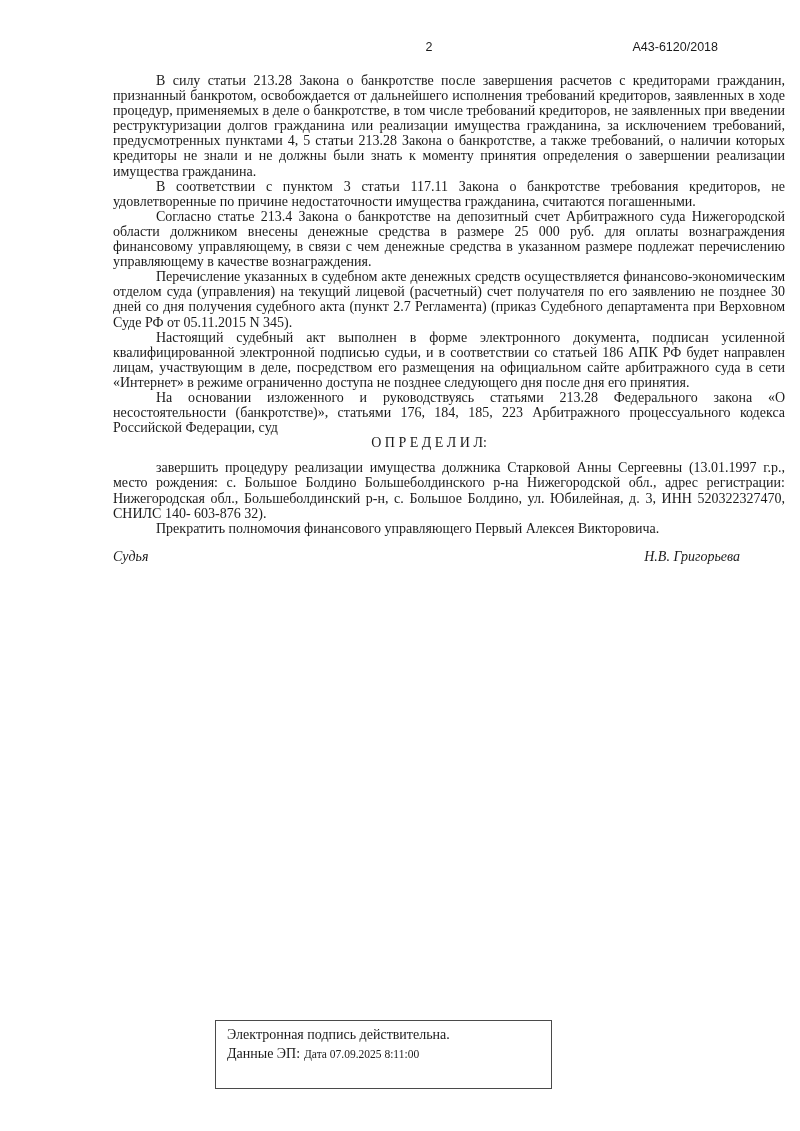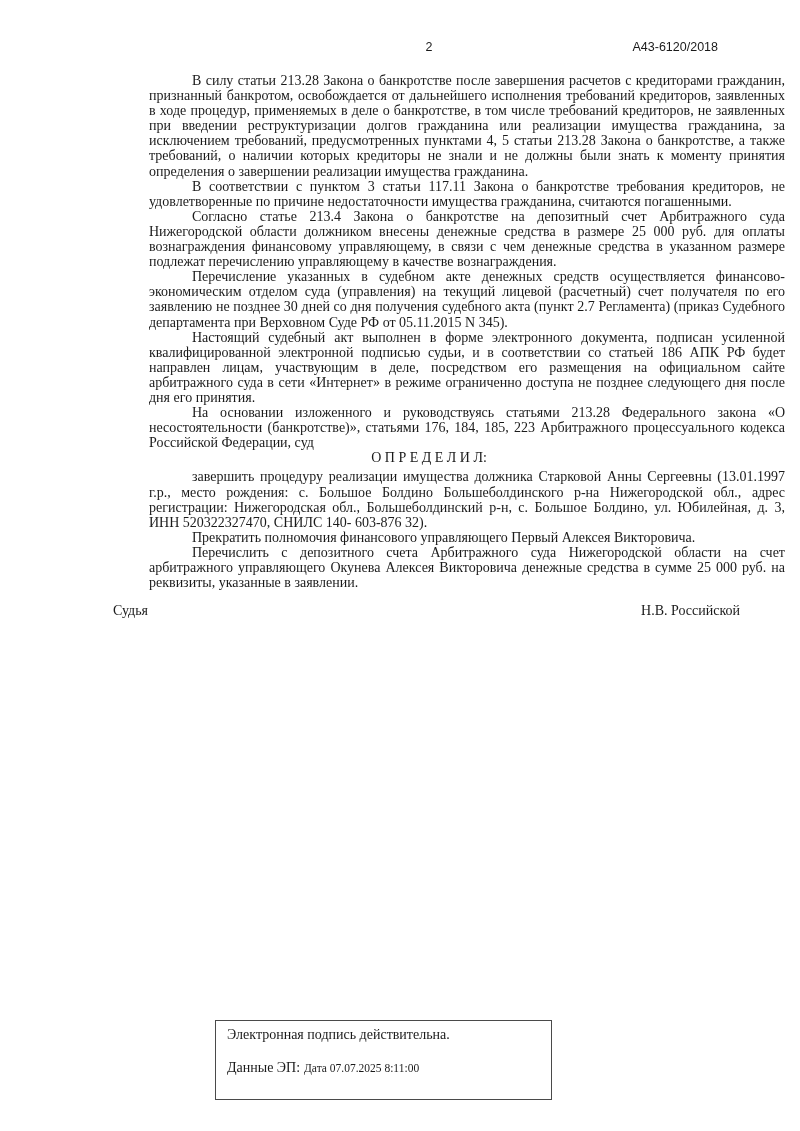--- a/index.html
+++ b/index.html
@@ -34,47 +34,48 @@
   
   .document-body {
     position: absolute;
     left: 113px;
     top: 73px;
     width: 672px;
     font-size: 14px;
     line-height: 15.1px;
     text-align: justify;
   }
-  .document-body p.body-paragraph { text-indent: 43px; margin-left: 36px; }
+  .document-body p.body-paragraph { text-indent: 43px; }
   .resolution-heading {
     text-align: center;
     text-indent: 0;
     margin-right: 40px;
-    margin-bottom: 4px;
+    margin-bottom: 10px;
   }
   .signature-row {
     display: flex;
     justify-content: space-between;
     margin-top: 13px;
     text-align: left;
+    font-style: italic;
   }
   .judge-name { padding-right: 45px; }
   
   .stamp {
     position: absolute;
     left: 215px;
     top: 1020px;
     width: 337px;
-    height: 80px;
+    height: 69px;
     border: 1px solid #4a4a4a;
     padding: 6px 6px 0 11px;
     background: #ffffff;
   }
   .stamp-title { font-size: 14px; line-height: 16px; }
-  .stamp-row { display: flex; margin-top: 17px; }
+  .stamp-row { display: flex; margin-top: 3px; }
   .stamp-label { font-size: 14px; line-height: 16px; width: 77px; flex: 0 0 77px; }
   .stamp-details { font-size: 11.5px; line-height: 17.5px; }
 </style>
 </head>
 <body>
 
 <div class="page">
 
   <header class="page-header">
     <span class="page-number">2</span>
@@ -90,33 +91,32 @@
         <p class="body-paragraph">Перечисление указанных в судебном акте денежных средств осуществляется финансово-экономическим отделом суда (управления) на текущий лицевой (расчетный) счет получателя по его заявлению не позднее 30 дней со дня получения судебного акта (пункт 2.7 Регламента) (приказ Судебного департамента при Верховном Суде РФ от 05.11.2015 N 345).</p>
         <p class="body-paragraph">Настоящий судебный акт выполнен в форме электронного документа, подписан усиленной квалифицированной электронной подписью судьи, и в соответствии со статьей 186 АПК РФ будет направлен лицам, участвующим в деле, посредством его размещения на официальном сайте арбитражного суда в сети «Интернет» в режиме ограниченно доступа не позднее следующего дня после дня его принятия.</p>
         <p class="body-paragraph">На основании изложенного и руководствуясь статьями 213.28 Федерального закона «О несостоятельности (банкротстве)», статьями 176, 184, 185, 223 Арбитражного процессуального кодекса Российской Федерации, суд</p>
       </div>
 
     <p class="resolution-heading">О П Р Е Д Е Л И Л:</p>
 
     <div id="paragraphs-after">
         <p class="body-paragraph">завершить процедуру реализации имущества должника Старковой Анны Сергеевны (13.01.1997 г.р., место рождения: с. Большое Болдино Большеболдинского р-на Нижегородской обл., адрес регистрации: Нижегородская обл., Большеболдинский р-н, с. Большое Болдино, ул. Юбилейная, д. 3, ИНН 520322327470, СНИЛС 140- 603-876 32).</p>
         <p class="body-paragraph">Прекратить полномочия финансового управляющего Первый Алексея Викторовича.</p>
-        <p class="body-paragraph">Перечислить с депозитного счета Арбитражного суда Нижегородской области на счет арбитражного управляющего Окунева Алексея Викторовича денежные средства в сумме 25 000 руб. на реквизиты, указанные в заявлении.</p>
       </div>
 
     <div class="signature-row">
       <span class="judge-label">Судья</span>
-      <span class="judge-name">Н.В. Российской</span>
+      <span class="judge-name">Н.В. Григорьева</span>
     </div>
 
   </main>
 
   <div class="stamp">
     <div class="stamp-title">Электронная подпись действительна.</div>
     <div class="stamp-row">
       <div class="stamp-label">Данные ЭП:</div>
       <div class="stamp-details" id="stamp-details">
-          <div class="stamp-detail-line">Дата 07.07.2025 8:11:00</div>
+          <div class="stamp-detail-line">Дата 07.09.2025 8:11:00</div>
         </div>
     </div>
   </div>
 
 </div>
 
 </body></html>

